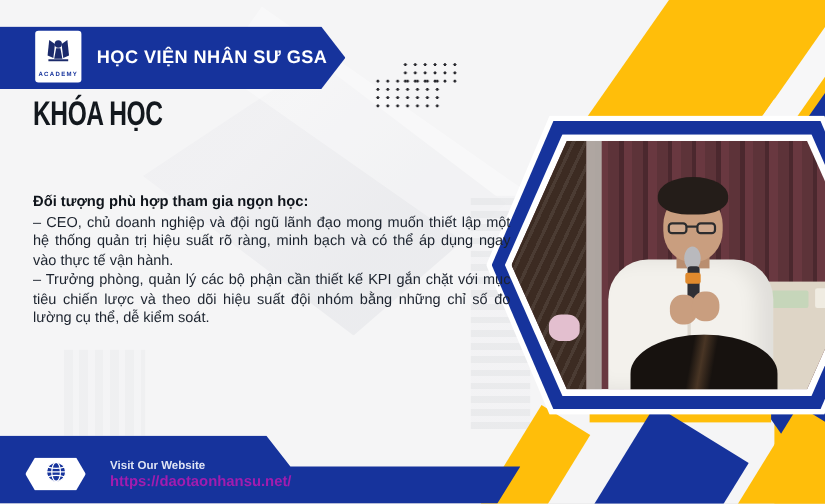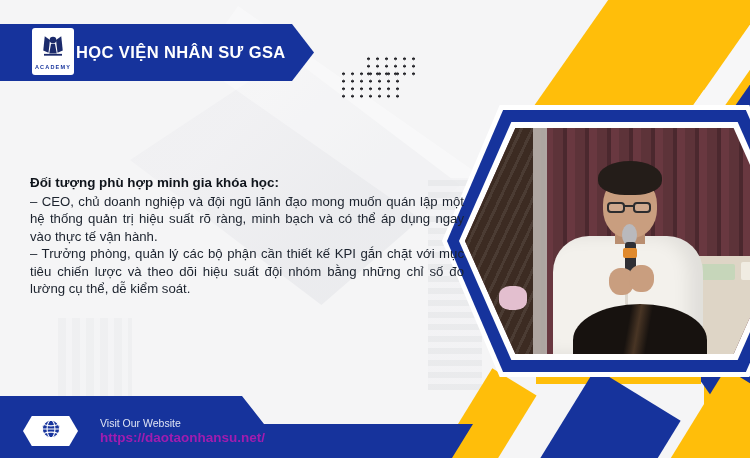--- a/index.html
+++ b/index.html
@@ -37,21 +37,21 @@
   .bar-bottom-blue{left:554px;top:385px;width:100px;height:130px;background:var(--navy);transform:rotate(31.6deg);}
   .bar-corner-yellow{left:685px;top:383px;width:92px;height:130px;background:var(--yellow);transform:rotate(31.6deg);}
   .strip-hex-underline{left:536px;top:374px;width:165px;height:10px;background:var(--yellow);}
 
   
   .banner{left:0;top:24px;width:314px;height:57px;background:var(--navy);
     clip-path:polygon(0 0,93% 0,100% 50%,93% 100%,0 100%);}
   .logo-box{left:32px;top:28px;width:42px;height:47px;background:#ffffff;border-radius:3px;
     display:flex;flex-direction:column;align-items:center;justify-content:center;box-sizing:border-box;padding:2px;}
   .logo-label{font-size:5.5px;font-weight:bold;letter-spacing:1.2px;color:var(--navy);margin-top:1px;}
-  .brand-name{left:76px;top:24px;height:57px;display:flex;align-items:center;
+  .brand-name{left:88px;top:24px;height:57px;display:flex;align-items:center;
     color:#ffffff;font-weight:bold;font-size:16.5px;letter-spacing:.4px;}
 
   
   .kicker,.main-title{left:30px;white-space:nowrap;font-weight:800;letter-spacing:-.5px;line-height:1.05;}
   .kicker{top:88px;font-size:31px;color:#13181e;}
   .main-title{top:123px;font-size:34px;color:var(--title-blue);}
   .condense{display:inline-block;transform:scaleX(.72);transform-origin:left top;}
 
   
   .audience{left:30px;top:174px;width:434px;color:#1c232e;font-size:13.2px;line-height:17.4px;
@@ -92,21 +92,21 @@
   .hand.r{left:164px;top:137px;}
   .audience-head{left:108px;top:176px;width:134px;height:72px;background:#17120f;border-radius:50% 50% 8% 8%;
     background-image:linear-gradient(100deg,transparent 40%,rgba(122,88,58,.5) 47%,transparent 55%);}
 
   
   .footer{left:0;top:396px;width:500px;height:62px;background:var(--navy);
     clip-path:polygon(0 0,48.4% 0,52.8% 45.2%,94.6% 45.2%,90.4% 100%,0 100%);}
   .globe-hex{left:23px;top:416px;width:55px;height:30px;background:#ffffff;
     clip-path:polygon(0 50%,16% 0,84% 0,100% 50%,84% 100%,16% 100%);
     display:flex;align-items:center;justify-content:center;}
-  .footer-label{left:100px;top:417px;font-size:10.5px;color:#dfe4f4;}
+  .footer-label{left:100px;top:417px;font-size:10.5px;color:#dfe4f4;font-weight:bold;}
   .footer-link{left:100px;top:430px;font-size:13.5px;font-weight:bold;color:#a21caf;text-decoration:none;}
 </style>
 </head>
 <body>
 
 <div class="poster" id="poster" style="--navy: #16339C; --yellow: #FFBE0A; --title-blue: #1B3AA6; background: rgb(245, 245, 246);">
 
   <div class="bldg bldg-diamond"></div>
   <div class="bldg bldg-sheen"></div>
   <div class="bldg bldg-windows"></div>
@@ -182,20 +182,23 @@
           <circle cx="20" cy="9" r="4.4"></circle>
           <path d="M15 27 L17.4 14 h5.2 L25 27 Z"></path>
           <rect x="8" y="27.5" width="24" height="2.4"></rect>
         </g>
       </svg>
     </span>
     <span class="logo-label">ACADEMY</span>
   </div>
   <div class="abs brand-name">HỌC VIỆN NHÂN SƯ GSA</div>
 
+  <div class="abs kicker">
+    <span class="condense">KHÓA HỌC</span>
+  </div>
 
   <div class="abs audience">
-    <h3>Đối tượng phù hợp minh gia khóa học:</h3>
-    <p>– CEO, chủ doanh nghiệp và đội ngũ lãnh đạo mong muốn quán lập một hệ thống quản trị hiệu suất rõ ràng, minh bạch và có thể áp dụng ngay vào thực tế vận hành.</p>
+    <h3>Đối tượng phù hợp tham gia ngọn học:</h3>
+    <p>– CEO, chủ doanh nghiệp và đội ngũ lãnh đạo mong muốn thiết lập một hệ thống quản trị hiệu suất rõ ràng, minh bạch và có thể áp dụng ngay vào thực tế vận hành.</p>
     <p>– Trưởng phòng, quản lý các bộ phận cần thiết kế KPI gắn chặt với mục tiêu chiến lược và theo dõi hiệu suất đội nhóm bằng những chỉ số đo lường cụ thể, dễ kiểm soát.</p>
   </div>
 
 </div>
 
 </body></html>

